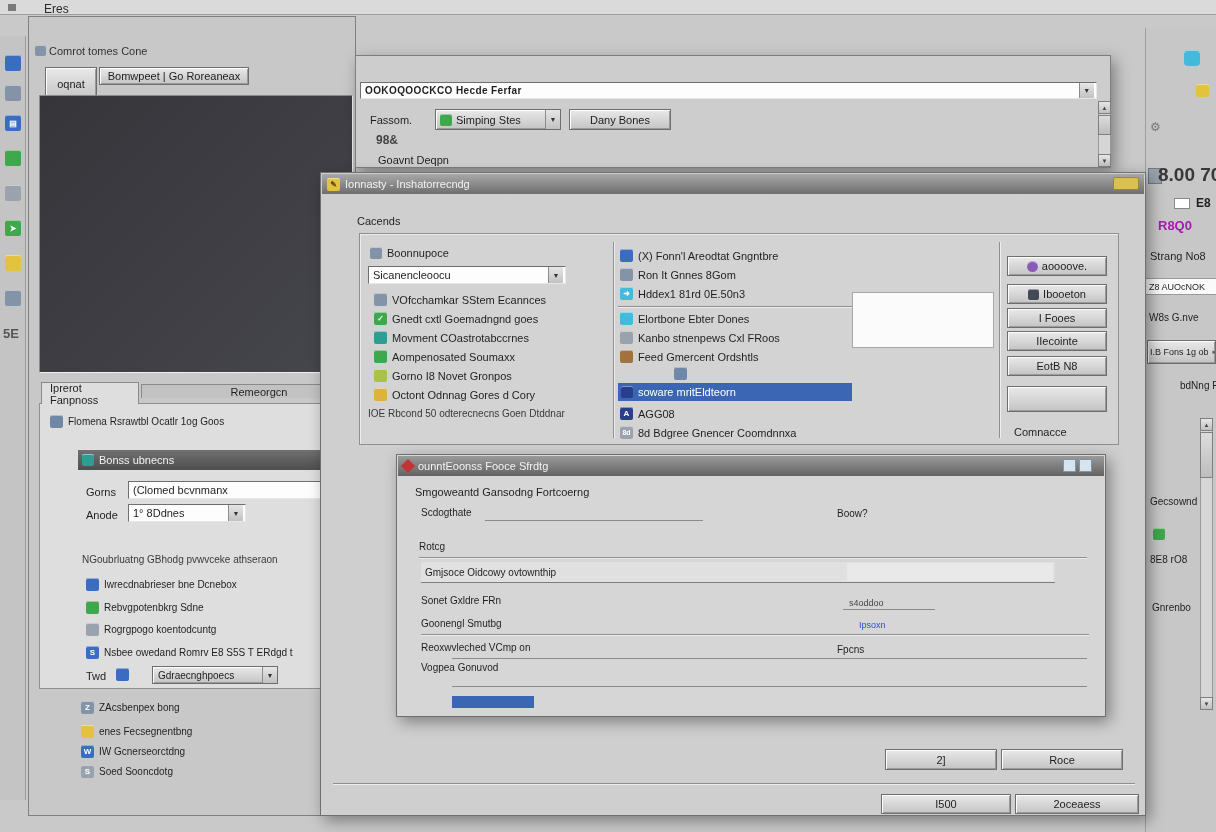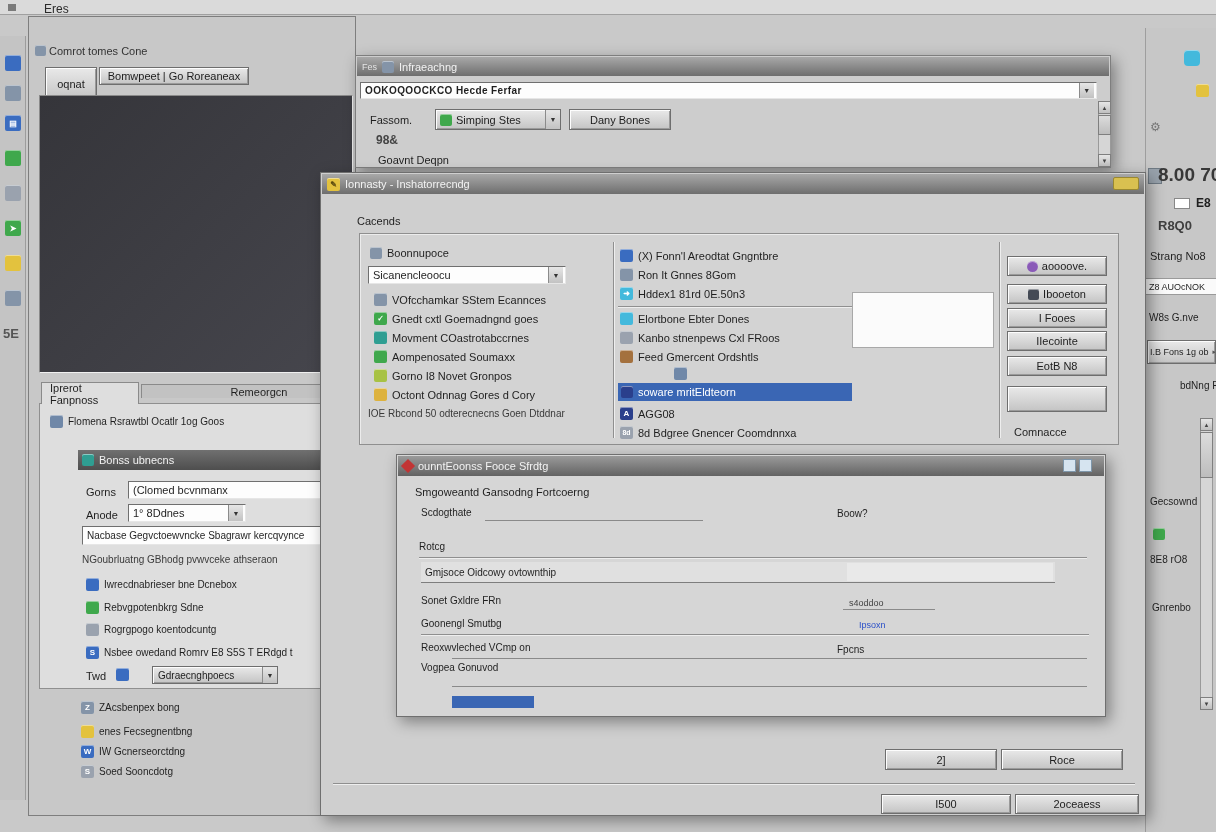--- a/index.html
+++ b/index.html
@@ -82,24 +82,20 @@
       </div>
       <span class="lbl" style="left:46px;top:82px;">Gorns</span>
       <div class="field" style="left:88px;top:77px;width:204px;height:18px;">
         <span>(Clomed bcvnmanx</span>
       </div>
       <span class="lbl" style="left:46px;top:105px;">Anode</span>
       <div class="field" style="left:88px;top:100px;width:118px;height:18px;">
         <span>1° 8Ddnes</span>
         <span class="combo-arrow">▼</span>
       </div>
-      <div class="field" style="left:42px;top:122px;width:264px;height:19px;font-size:10px;">
-        <span>Nacbase Gegvctoewvncke Sbagrawr kercqvynce</span>
-        <span class="combo-arrow">▼</span>
-      </div>
       <span class="lbl small" style="left:42px;top:150px;color:#3a3a3a;">NGoubrluatng GBhodg pvwvceke athseraon</span>
 
       <div class="lst" style="left:46px;top:172px;">
         <span class="ic ic-blue"></span>
         <span class="small">Iwrecdnabrieser bne Dcnebox</span>
       </div>
       <div class="lst" style="left:46px;top:195px;">
         <span class="ic ic-green"></span>
         <span class="small">Rebvgpotenbkrg Sdne</span>
       </div>
@@ -151,21 +147,21 @@
   </div>
 
   <div class="abs" style="left:1145px;top:28px;width:71px;height:804px;background:#c7c7c7;border-left:1px solid #9e9e9e;">
     <span class="ic ic-cyan" style="position:absolute;left:38px;top:22px;width:16px;height:16px;border-radius:4px;"></span>
     <span class="ic ic-gold" style="position:absolute;left:50px;top:56px;"></span>
     <span class="lbl" style="left:4px;top:92px;font-size:12px;color:#777;">⚙</span>
     <span class="abs" style="left:2px;top:140px;width:14px;height:16px;background:#98a2ac;border:1px solid #6f7a84;"></span>
     <span class="lbl" style="left:12px;top:136px;font-size:19px;font-weight:bold;color:#383838;">8.00 70</span>
     <span class="abs" style="left:28px;top:170px;width:16px;height:11px;background:#fff;border:1px solid #888;"></span>
     <span class="lbl" style="left:50px;top:168px;font-size:12px;font-weight:bold;">E8</span>
-    <span class="lbl" style="left:12px;top:190px;font-size:13px;font-weight:bold;color:#404040;">R8Q0</span>
+    <span class="lbl" style="left:12px;top:190px;font-size:13px;font-weight:bold;color:#a21caf;">R8Q0</span>
     <span class="lbl" style="left:4px;top:222px;">Strang No8</span>
     <div class="abs" style="left:0;top:250px;width:71px;height:17px;background:#fafafa;border-top:1px solid #9a9a9a;border-bottom:1px solid #9a9a9a;">
       <span class="lbl tiny" style="left:3px;top:3px;">Z8 AUOcNOK</span>
     </div>
     <span class="lbl small" style="left:3px;top:284px;">W8s  G.nve</span>
     <div class="btn95" style="left:1px;top:312px;width:69px;height:24px;justify-content:flex-start;padding:0 2px;">
       <span class="tiny">I.B Fons 1g ob</span>
       <span style="margin-left:auto;font-size:7px;color:#555;">▸</span>
     </div>
     <span class="lbl small" style="left:2px;top:352px;padding-left:32px;">bdNng Fooss</span>
@@ -173,25 +169,20 @@
     <span class="ic ic-green" style="position:absolute;left:7px;top:500px;width:12px;height:12px;"></span>
     <span class="lbl small" style="left:4px;top:526px;">8E8 rO8</span>
     <span class="lbl small" style="left:6px;top:574px;">Gnrenbo</span>
     <div class="sb-track" style="left:54px;top:390px;width:13px;height:292px;"></div>
     <div class="sb-btn" style="left:54px;top:390px;width:13px;height:13px;">▲</div>
     <div class="sb-thumb" style="left:54px;top:404px;width:13px;height:46px;"></div>
     <div class="sb-btn" style="left:54px;top:669px;width:13px;height:13px;">▼</div>
   </div>
 
   <div class="win shadow" style="left:355px;top:55px;width:756px;height:113px;background:#cdcdcd;">
-    <div class="tbar">
-      <span class="tiny" style="opacity:.85;">Fes</span>
-      <span class="ic ic-slate" style="width:12px;height:12px;"></span>
-      <span>Infraeachng</span>
-    </div>
     <div class="field" style="left:4px;top:26px;width:737px;height:17px;font-size:10px;font-weight:bold;letter-spacing:.4px;">
       <span>OOKOQOOCKCO Hecde Ferfar</span>
       <span class="combo-arrow">▼</span>
     </div>
     <div class="sb-track" style="left:742px;top:45px;width:13px;height:66px;"></div>
     <div class="sb-btn" style="left:742px;top:45px;width:13px;height:13px;">▲</div>
     <div class="sb-thumb" style="left:742px;top:59px;width:13px;height:20px;"></div>
     <div class="sb-btn" style="left:742px;top:98px;width:13px;height:13px;">▼</div>
 
     <span class="lbl" style="left:14px;top:58px;">Fassom.</span>

